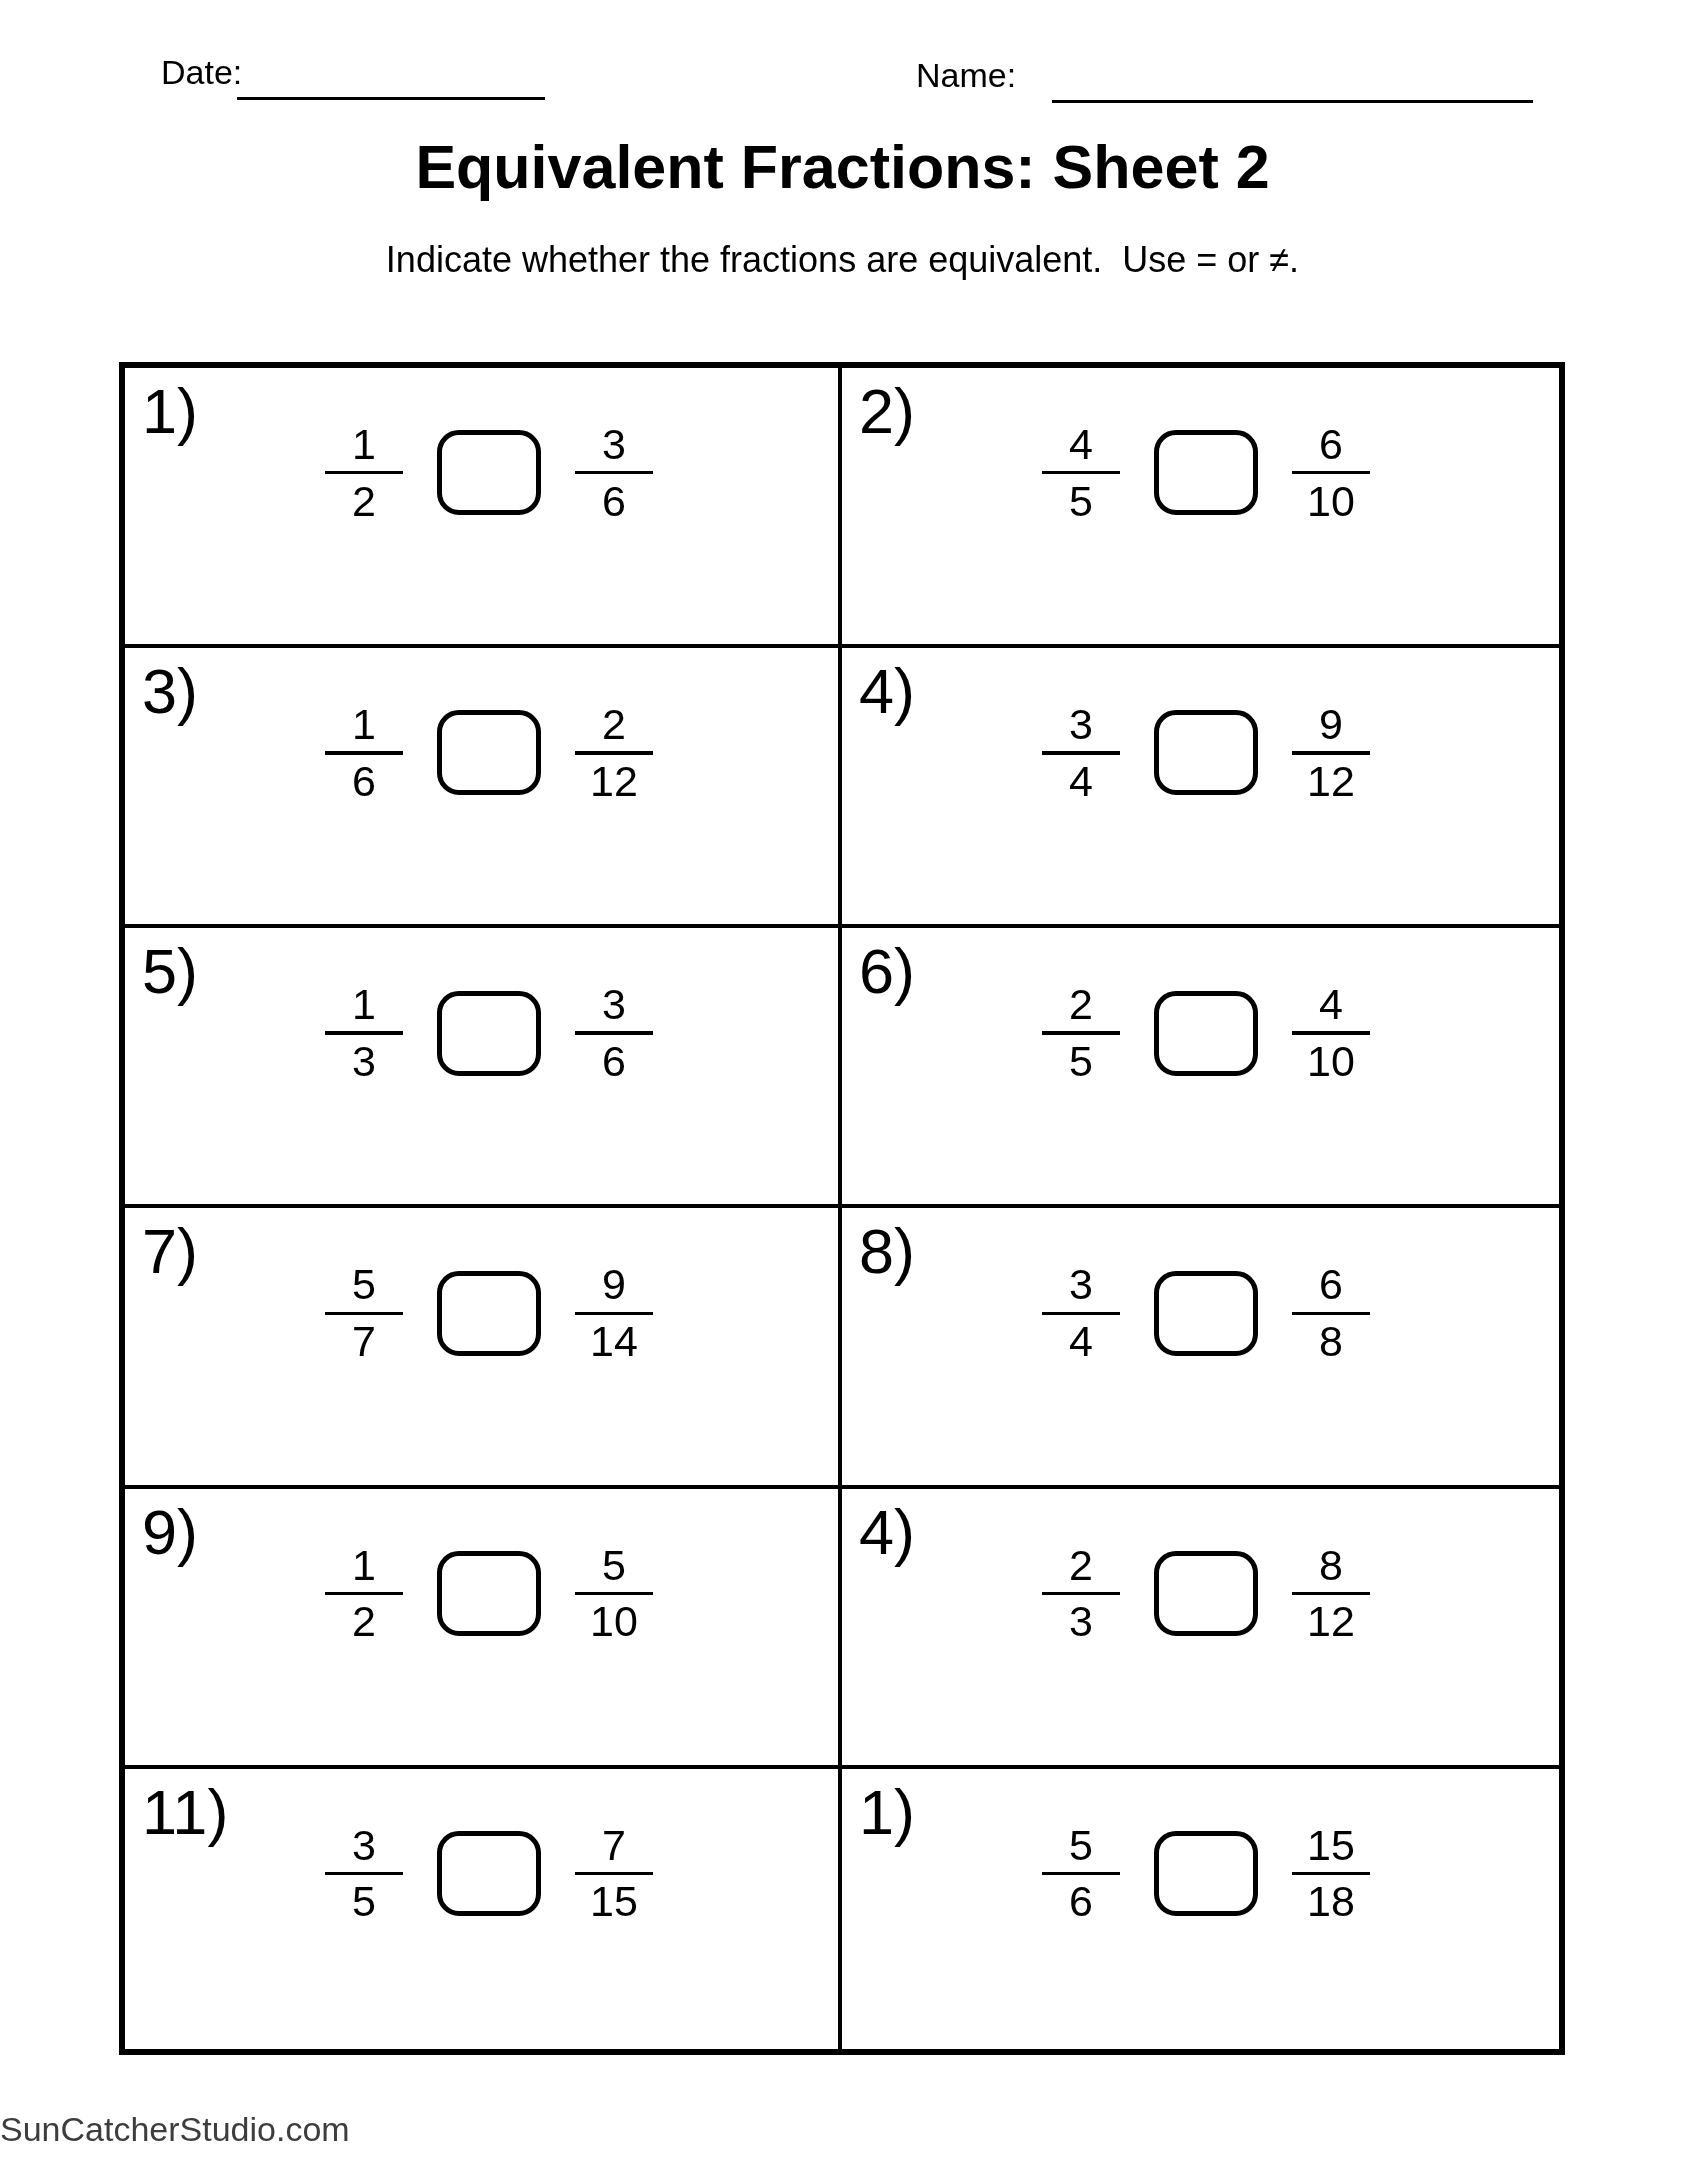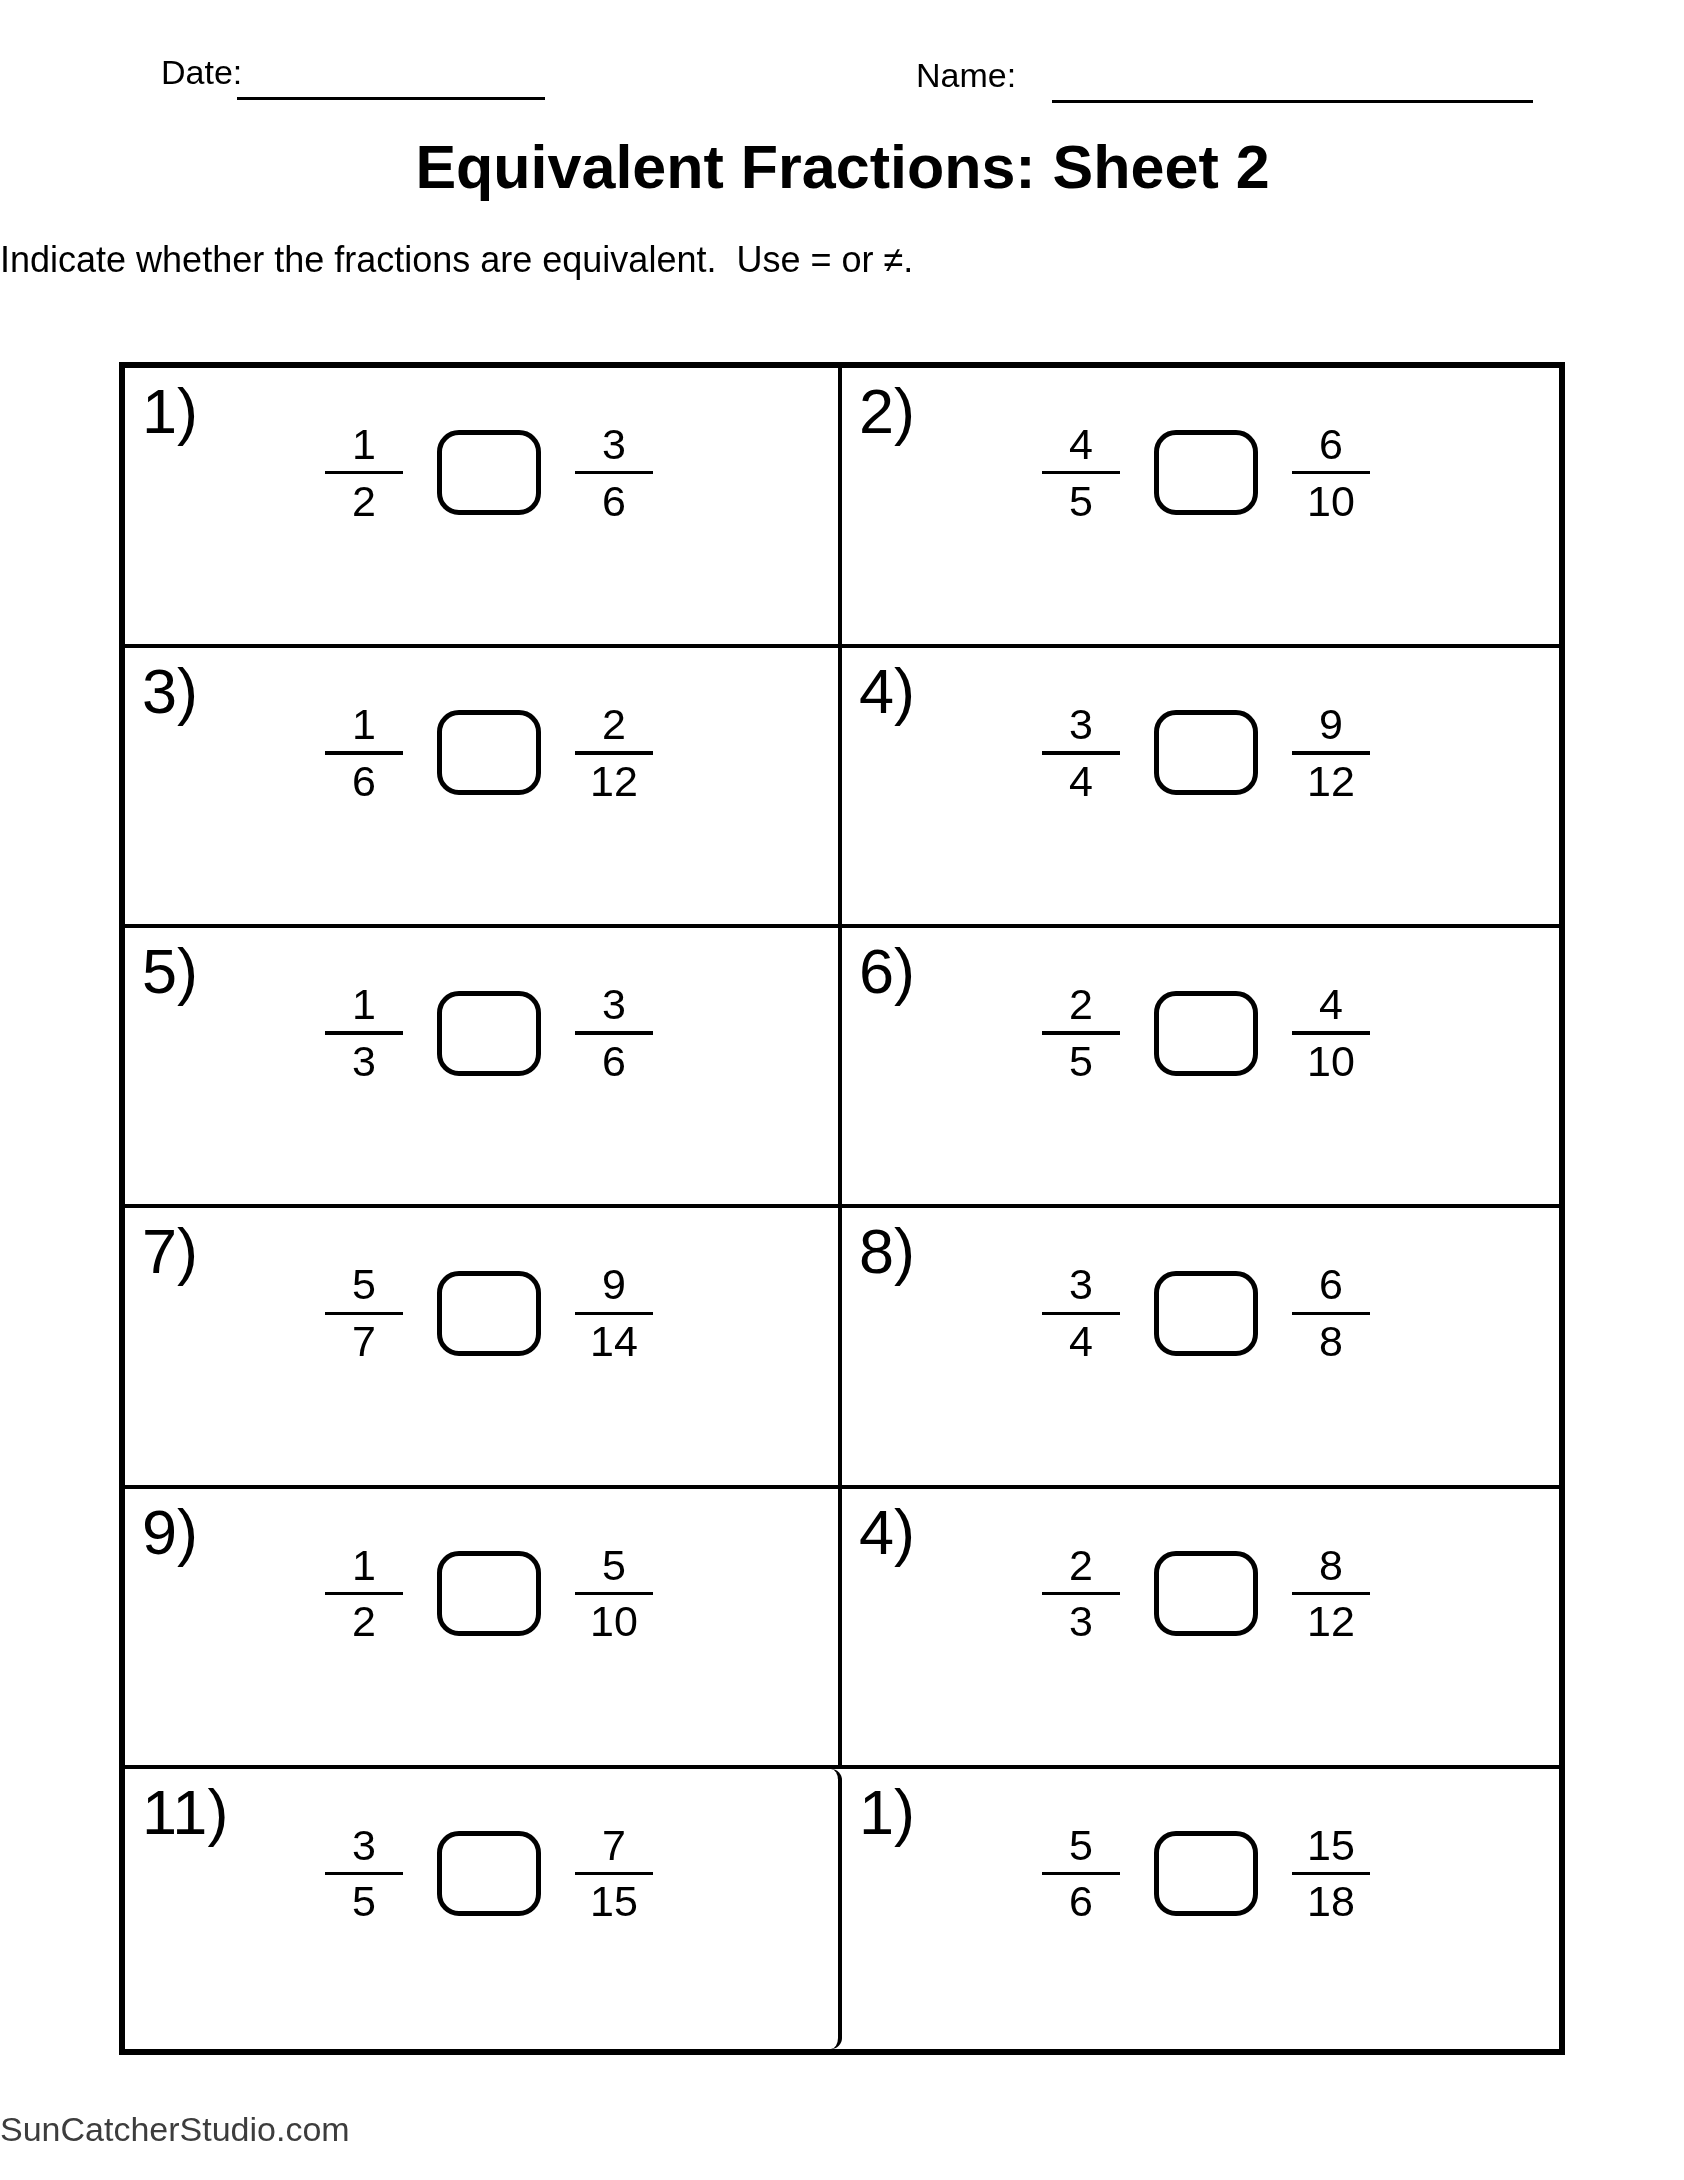--- a/index.html
+++ b/index.html
@@ -10,31 +10,31 @@
     position:relative; overflow:hidden;
   }
   .label { position:absolute; font-size:34px; line-height:1; }
   .fill-line { position:absolute; height:2.6px; background:#000; }
   .title {
     position:absolute; left:0; top:137px; width:100%;
     text-align:center; font-size:61px; font-weight:bold; line-height:1;
   }
   .subtitle {
     position:absolute; left:0; top:239px; width:100%;
-    text-align:left; font-size:36px; line-height:1.15; white-space:pre-wrap;
+    text-align:center; font-size:36px; line-height:1.15; white-space:pre-wrap;
   }
   .grid {
     position:absolute; left:119px; top:362px;
     width:1446px; height:1693px;
     border:6.8px solid #000; box-sizing:border-box;
     display:grid; grid-template-columns:1fr 1fr; grid-template-rows:repeat(6,1fr);
   }
   .cell { position:relative; border-right:4.3px solid #000; border-bottom:4.3px solid #000; }
   .cell:nth-child(2n) { border-right:none; }
-  .cell:nth-child(n+11) { border-bottom:none;border-radius:11px; }
+  .cell:nth-child(n+11) { border-bottom:none; }
   .pnum { position:absolute; left:17px; top:12px; font-size:63px; line-height:1; }
   .cluster {
     position:absolute; left:200px; top:55px;
     display:flex; align-items:center; gap:34px;
   }
   .fraction { display:flex; flex-direction:column; align-items:center; width:78px; }
   .fraction .num, .fraction .den {
     font-size:43px; line-height:1; text-align:center;
   }
   .fraction .bar { width:78px; height:3.4px; background:#000; margin:5.1px 0; }

